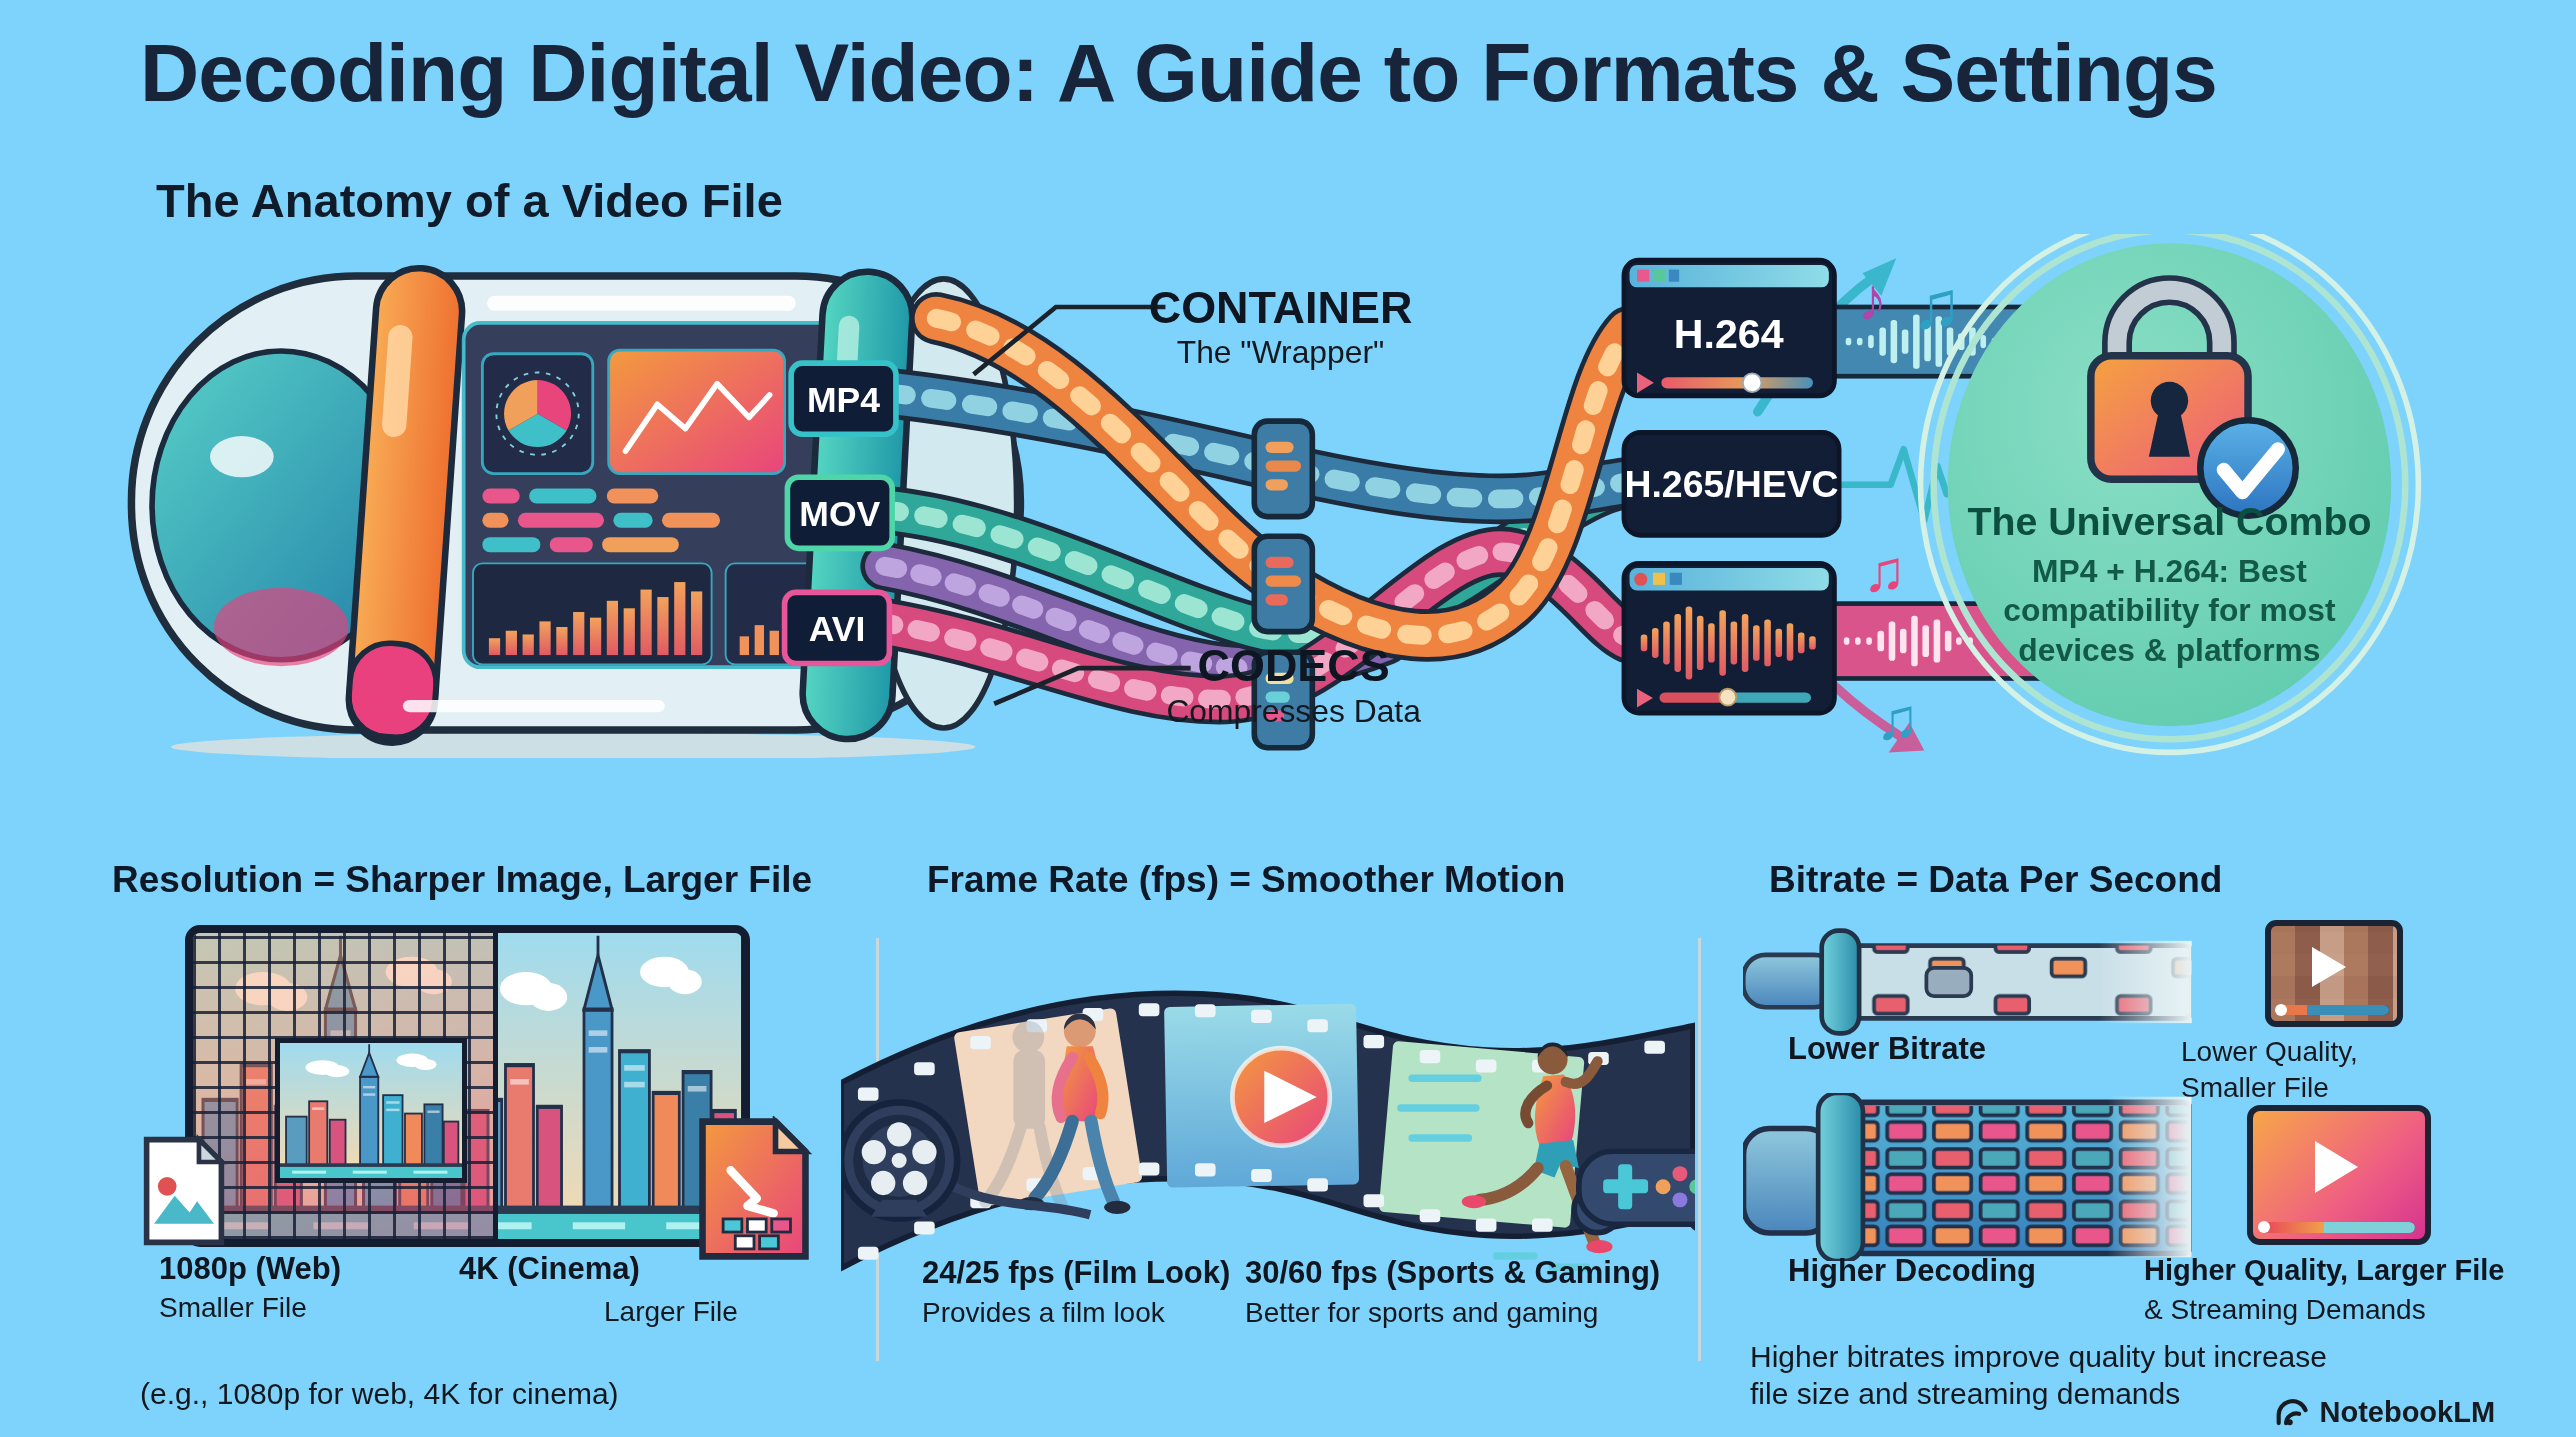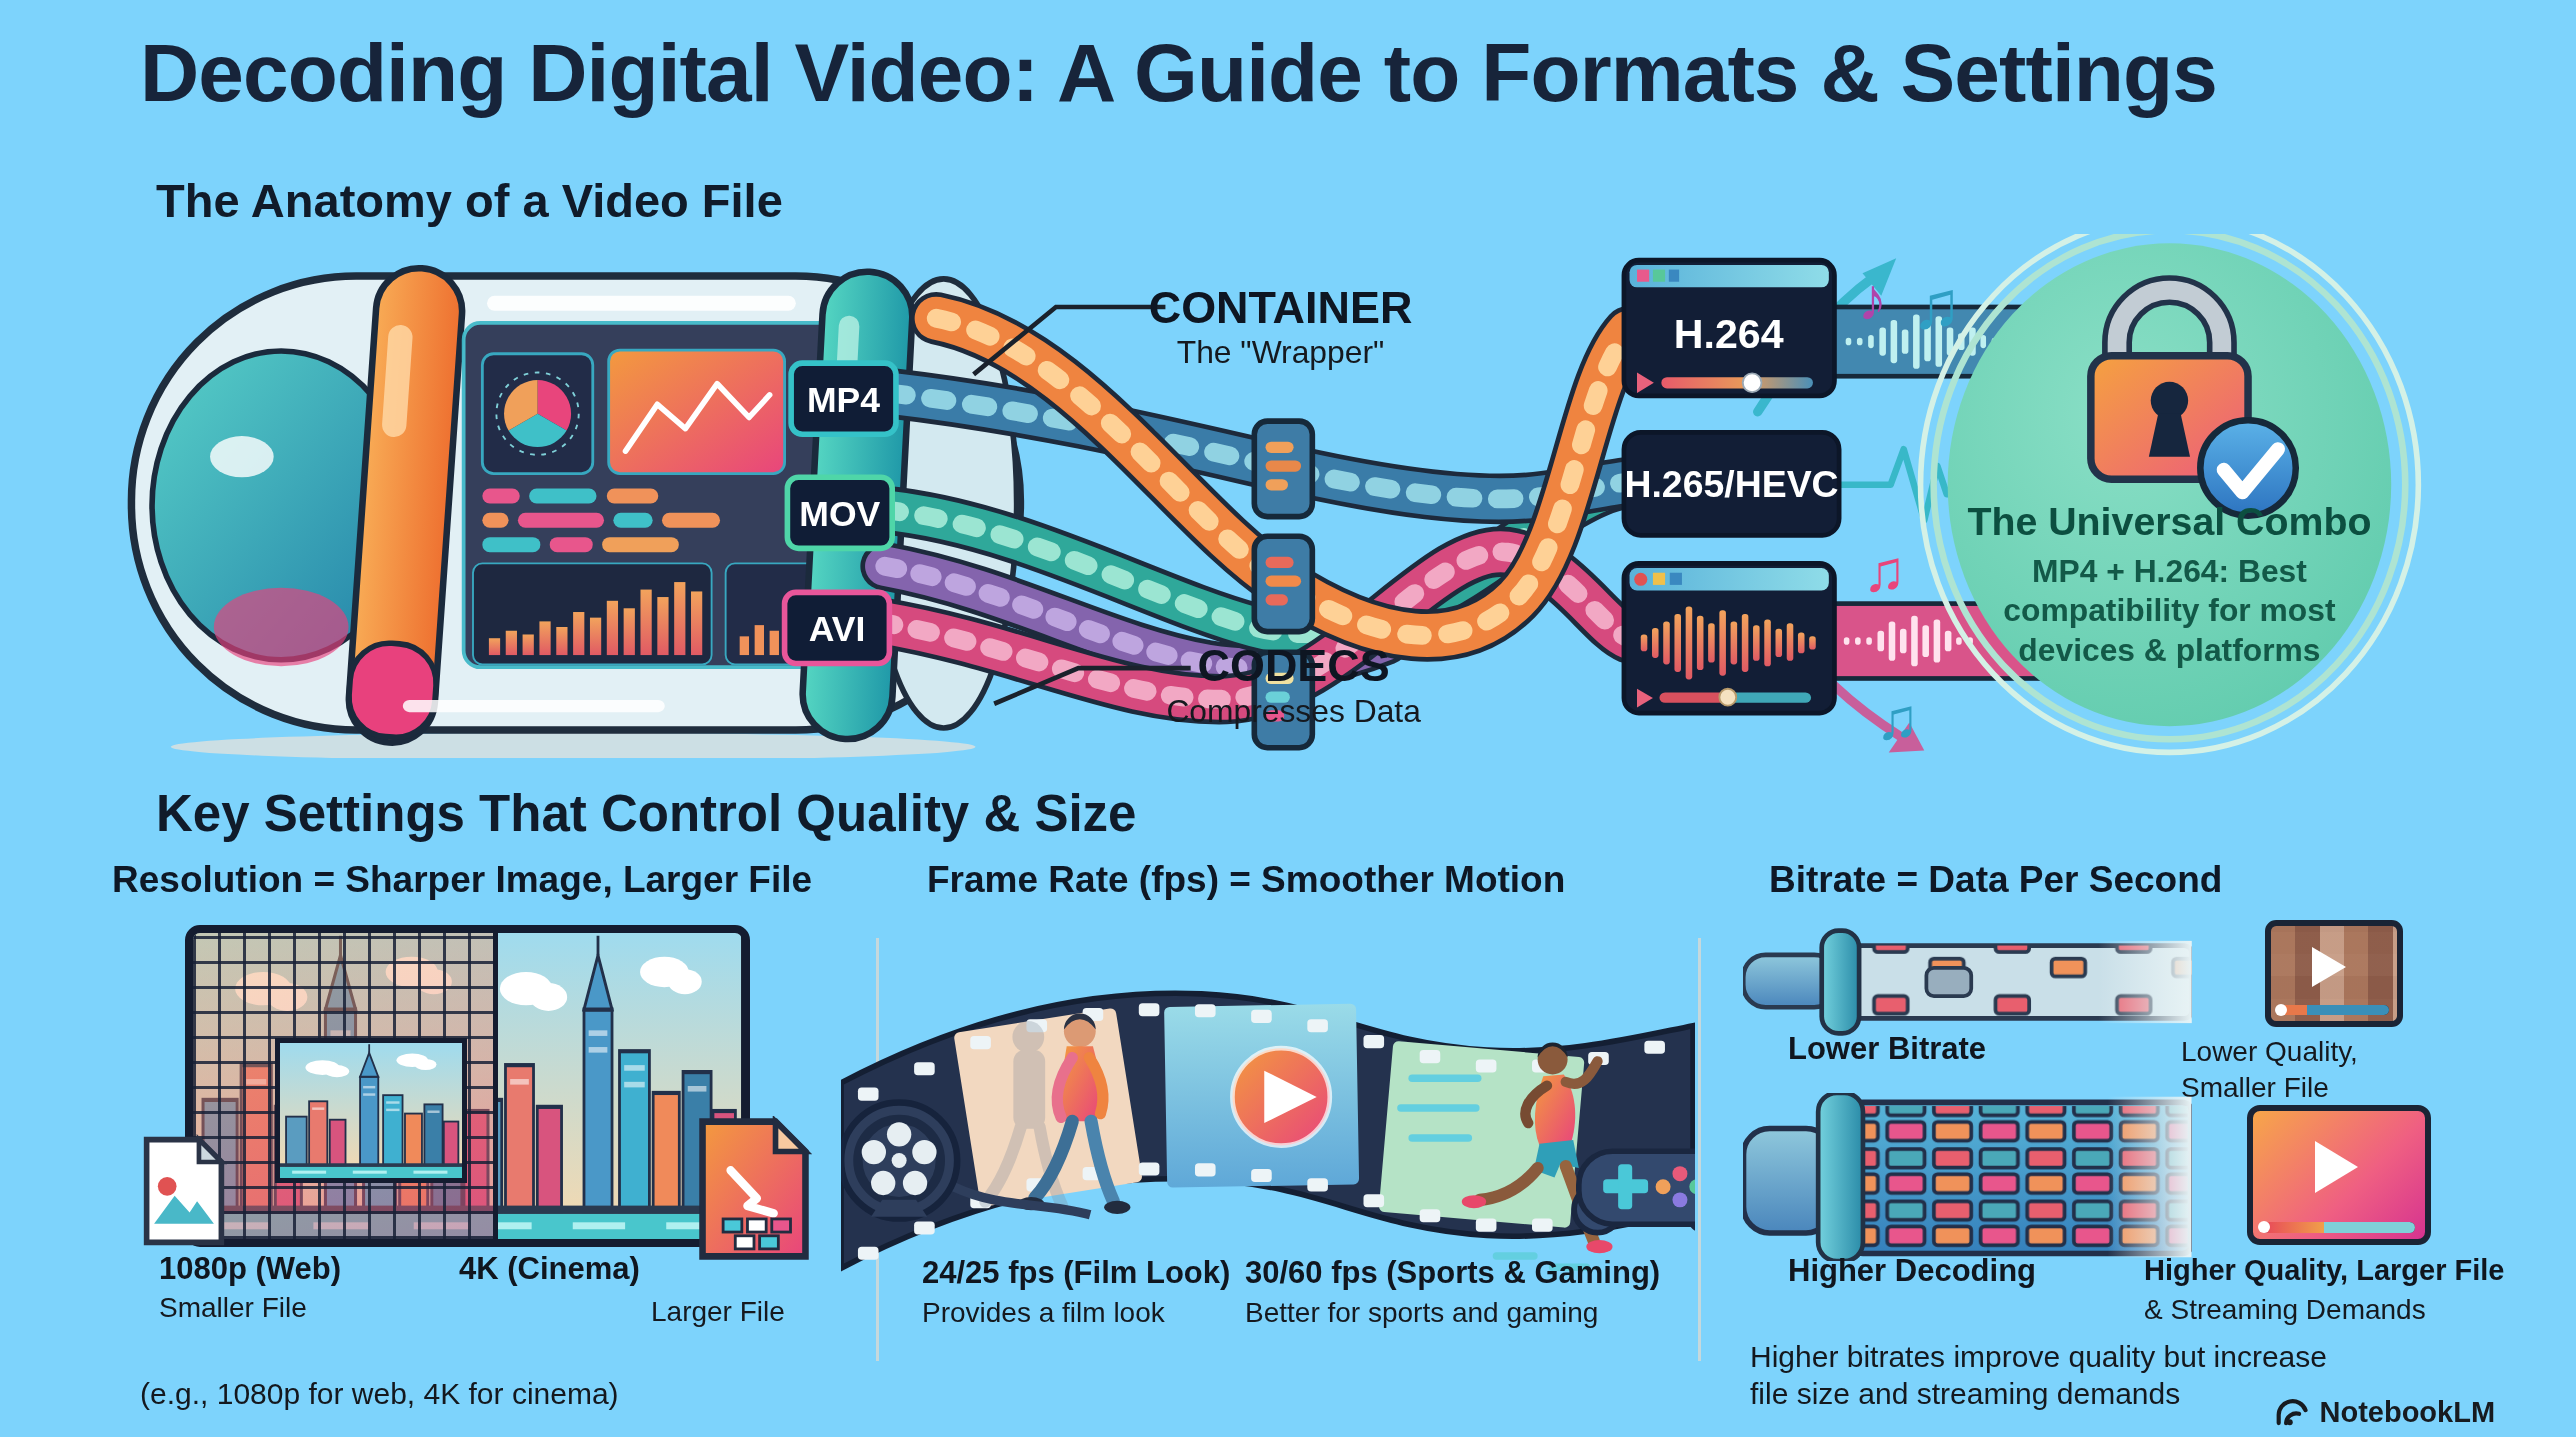--- a/index.html
+++ b/index.html
@@ -441,21 +441,20 @@
         <circle cx="2402" cy="250" r="51" fill="url(#lg-check)" stroke="#16293a" stroke-width="7"></circle>
         <path d="M2376,252 l20,24 l38,-46" fill="none" stroke="#ffffff" stroke-width="15" stroke-linecap="round" stroke-linejoin="round"></path>
       </g>
       <text x="2318" y="322" text-anchor="middle" font-size="42" font-weight="800" fill="#0c4f40">The Universal Combo</text>
       <text x="2318" y="372" text-anchor="middle" font-size="34" font-weight="700" fill="#135948">MP4 + H.264: Best</text>
       <text x="2318" y="414" text-anchor="middle" font-size="34" font-weight="600" fill="#135948">compatibility for most</text>
       <text x="2318" y="456" text-anchor="middle" font-size="34" font-weight="600" fill="#135948">devices &amp; platforms</text>
     </g>
   </svg>
 
-  <h2 id="keysettings-heading" class="abs section-h">Key Settings That Control Quality &amp; Size</h2>
 
   <div class="abs divider" style="left:876px"></div>
   <div class="abs divider" style="left:1698px"></div>
 
   <div class="abs col-h ctr" style="left:112px;top:859px;width:730px">Resolution = Sharper Image, Larger File</div>
 
   <div id="res-screen" class="abs">
     <div id="res-left">
       <svg class="cityfill" viewBox="0 0 300 220" preserveAspectRatio="none">
           <use href="#cityscape"></use>
@@ -491,21 +490,21 @@
         <rect x="56" y="110" width="20" height="14" fill="#ffffff"></rect>
         <rect x="82" y="110" width="20" height="14" fill="#e8568c"></rect>
       <rect x="43" y="128" width="20" height="14" fill="#ffffff"></rect>
         <rect x="69" y="128" width="20" height="14" fill="#4ac8d8"></rect>
     </g>
   </svg>
 
   <div class="abs lbl-b ctr" style="left:159px;top:1250px;width:243px">1080p (Web)</div>
   <div class="abs lbl-r ctr" style="left:159px;top:1290px;width:243px">Smaller File</div>
   <div class="abs lbl-b ctr" style="left:459px;top:1250px;width:243px">4K (Cinema)</div>
-  <div class="abs lbl-r ctr" style="left:651px;top:1294px;width:225px">Larger File</div>
+  <div class="abs lbl-r ctr" style="left:604px;top:1294px;width:225px">Larger File</div>
   <div class="abs note ctr" style="left:140px;top:1374px;width:674px">(e.g., 1080p for web, 4K for cinema)</div>
 
   <div class="abs col-h ctr" style="left:927px;top:859px;width:730px">Frame Rate (fps) = Smoother Motion</div>
 
   <svg class="abs" style="left:841px;top:919px" width="854" height="367" viewBox="0 0 912 392">
     <path d="M0,175 C120,112 250,74 385,80 C515,86 560,132 690,140 C775,145 850,126 910,114 L910,312 C850,324 775,343 690,338 C560,330 515,284 385,278 C250,272 120,310 0,373 Z" fill="#24324e" stroke="#141f33" stroke-width="6"></path>
     <g transform="translate(120,122) rotate(-9)">
         <rect width="175" height="188" rx="6" fill="#f2d8c0"></rect>
       </g>
     <g transform="translate(345,94) rotate(-1)">

